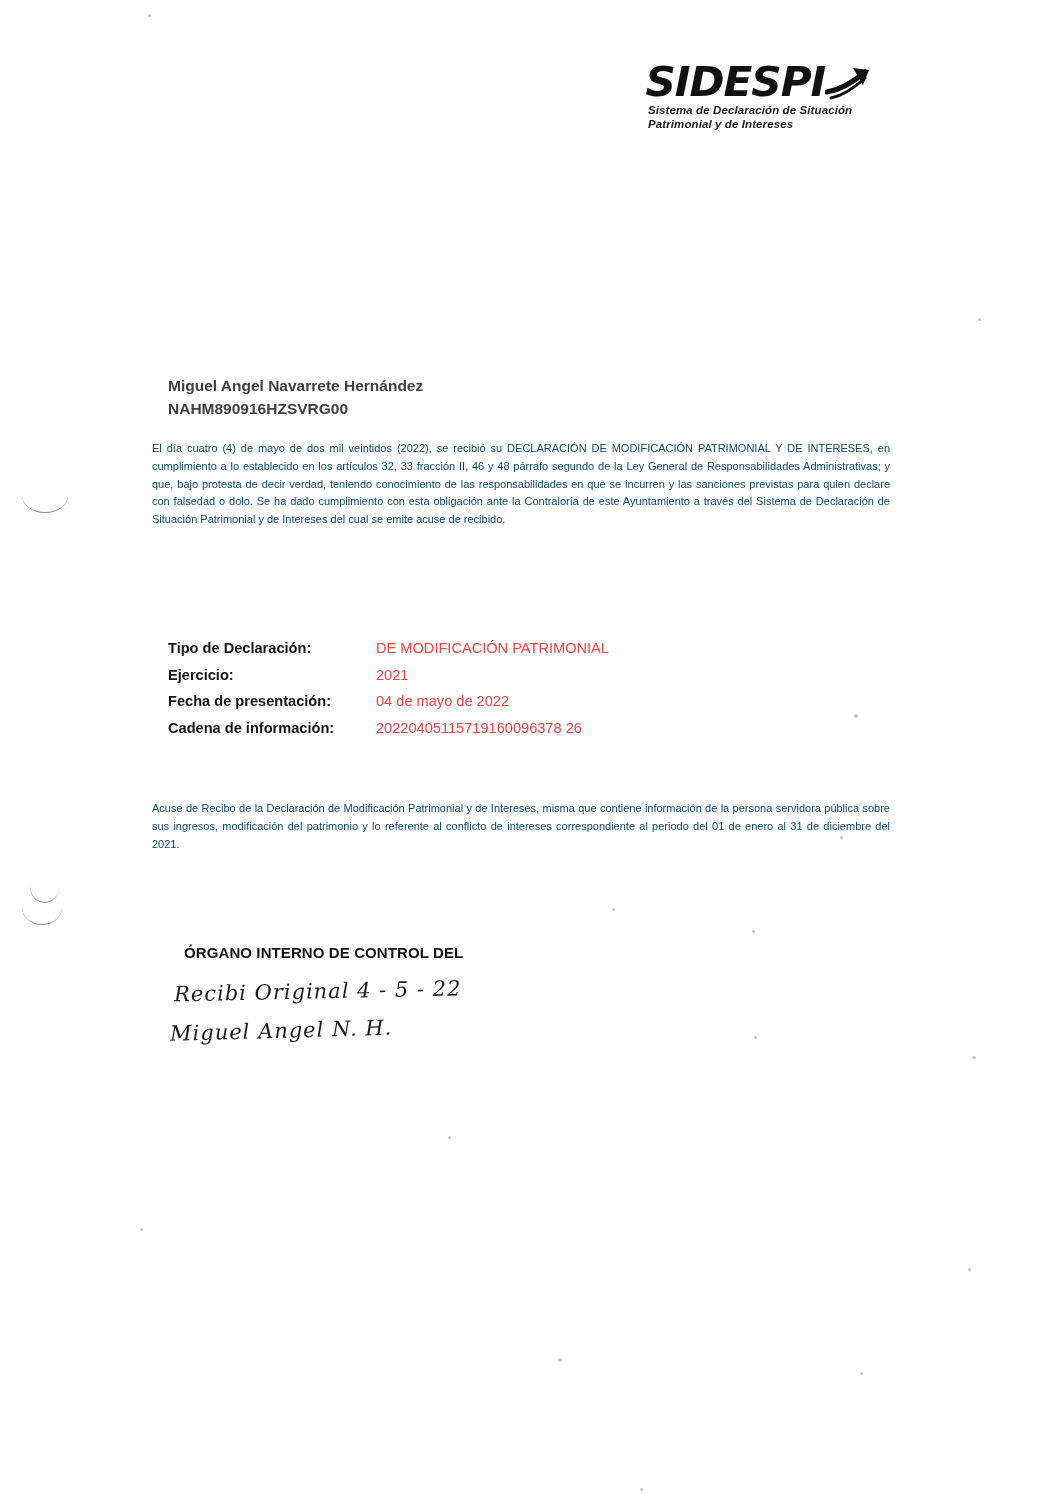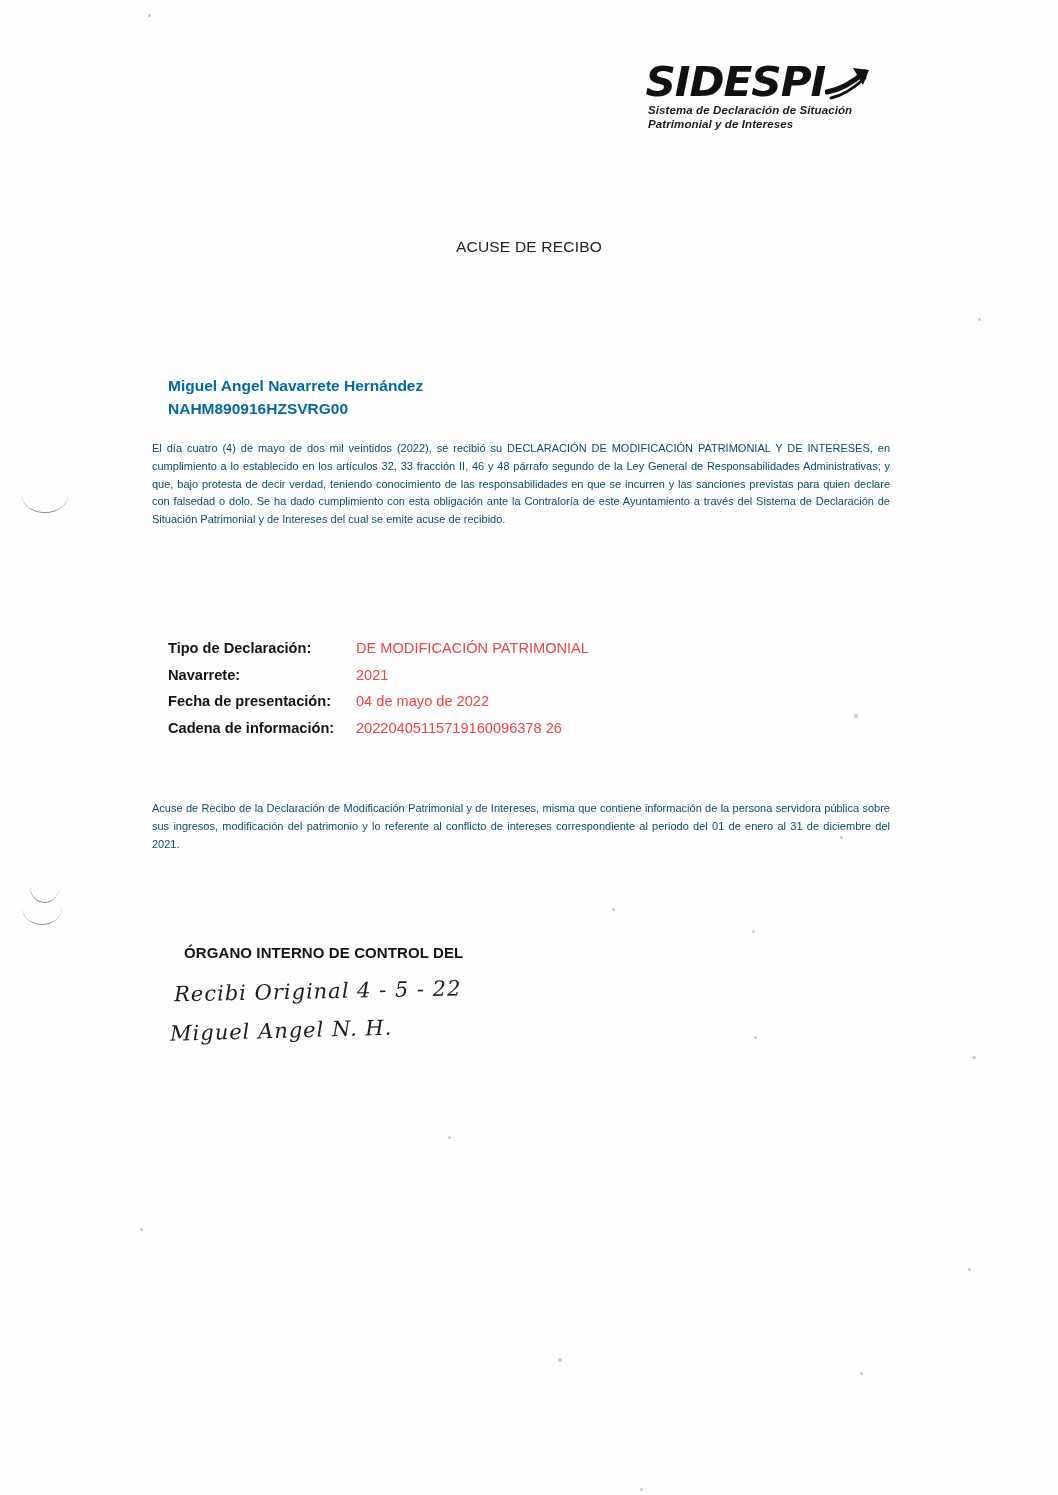--- a/index.html
+++ b/index.html
@@ -81,21 +81,21 @@
   }
 
   
   .name-block {
     position: absolute;
     top: 374px;
     left: 168px;
     font-size: 15.5px;
     font-weight: bold;
     line-height: 1.5;
-    color: #0369a1;
+    color: #404040;
   }
 
   .para {
     position: absolute;
     left: 152px;
     width: 738px;
     font-size: 11px;
     line-height: 1.62;
     text-align: justify;
     color: #0c4a6e;
@@ -106,20 +106,21 @@
     position: absolute;
     top: 641px;
     left: 168px;
     font-size: 14.6px;
     line-height: 1.0;
   }
   .field-row {
     display: flex;
     align-items: flex-start;
     margin-bottom: 12px;
+    gap: 20px;
   }
   .field-label {
     font-weight: bold;
     width: 188px;
     flex: 0 0 188px;
     color: #141414;
   }
   .field-value {
     color: #ef4444;
   }
@@ -199,37 +200,36 @@
         <path d="M6 32 C16 30, 28 23, 40 12" stroke="#111" stroke-width="3" fill="none" stroke-linecap="round"></path>
       </svg>
     </span>
     <div class="logo-sub">
       <div>Sistema de Declaración de Situación</div>
       <div>Patrimonial y de Intereses</div>
     </div>
   </div>
 
   <div class="doc-title">
-    <div>ACUSE DE RECIBO</div>
   </div>
 
   <div class="name-block">
     <div>Miguel Angel Navarrete Hernández</div>
     <div>NAHM890916HZSVRG00</div>
   </div>
 
   <div class="para" id="para-main">El día cuatro (4) de mayo de dos mil veintidos (2022), se recibió su DECLARACIÓN DE MODIFICACIÓN PATRIMONIAL Y DE INTERESES, en cumplimiento a lo establecido en los artículos 32, 33 fracción II, 46 y 48 párrafo segundo de la Ley General de Responsabilidades Administrativas; y que, bajo protesta de decir verdad, teniendo conocimiento de las responsabilidades en que se incurren y las sanciones previstas para quien declare con falsedad o dolo. Se ha dado cumplimiento con esta obligación ante la Contraloría de este Ayuntamiento a través del Sistema de Declaración de Situación Patrimonial y de Intereses del cual se emite acuse de recibido.</div>
 
   <div class="fields">
     <div class="field-row">
       <span class="field-label">Tipo de Declaración:</span>
       <span class="field-value">DE MODIFICACIÓN PATRIMONIAL</span>
     </div>
     <div class="field-row">
-      <span class="field-label">Navarrete:</span>
+      <span class="field-label">Ejercicio:</span>
       <span class="field-value">2021</span>
     </div>
     <div class="field-row">
       <span class="field-label">Fecha de presentación:</span>
       <span class="field-value">04 de mayo de 2022</span>
     </div>
     <div class="field-row">
       <span class="field-label">Cadena de información:</span>
       <span class="field-value">20220405115719160096378 26</span>
     </div>

